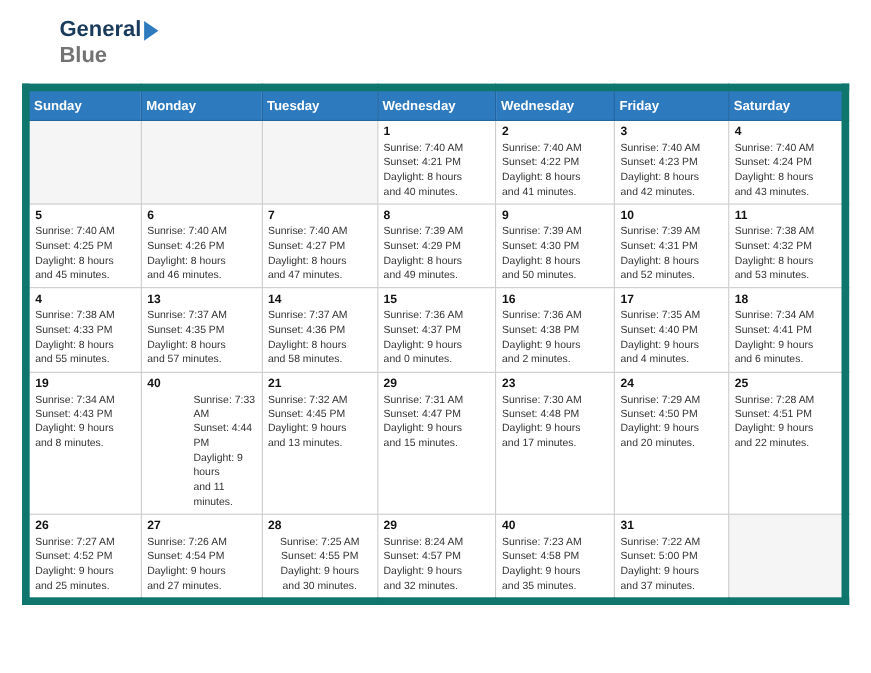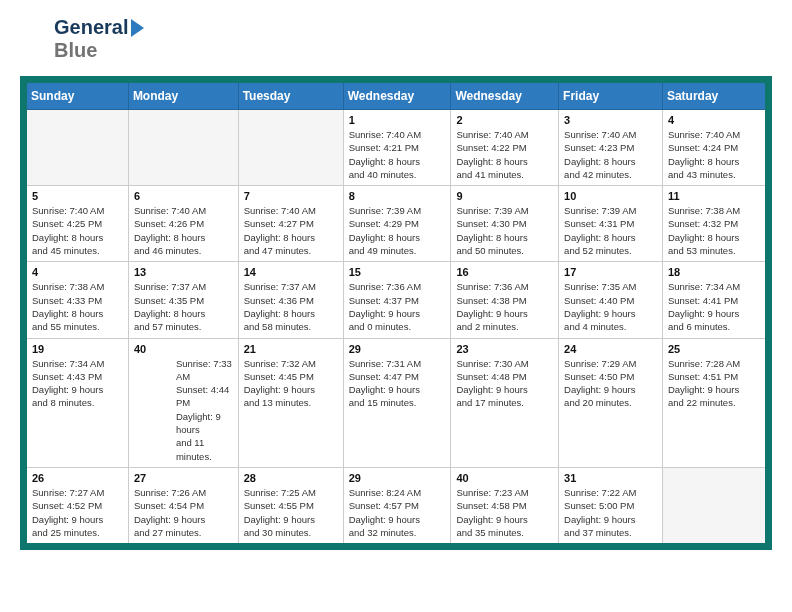--- a/index.html
+++ b/index.html
@@ -333,21 +333,21 @@
           </td>
           <td>
             <span class="day-number">27</span>
             <div class="day-info" style="white-space: pre-line;">Sunrise: 7:26 AM
 Sunset: 4:54 PM
 Daylight: 9 hours
 and 27 minutes.</div>
           </td>
           <td>
             <span class="day-number">28</span>
-            <div class="day-info" style="white-space: pre-line;">Sunrise: 7:25 AM
+            <div class="day-info" style="white-space: pre-line; text-align: center;">Sunrise: 7:25 AM
 Sunset: 4:55 PM
 Daylight: 9 hours
 and 30 minutes.</div>
           </td>
           <td>
             <span class="day-number">29</span>
             <div class="day-info" style="white-space: pre-line;">Sunrise: 8:24 AM
 Sunset: 4:57 PM
 Daylight: 9 hours
 and 32 minutes.</div>

